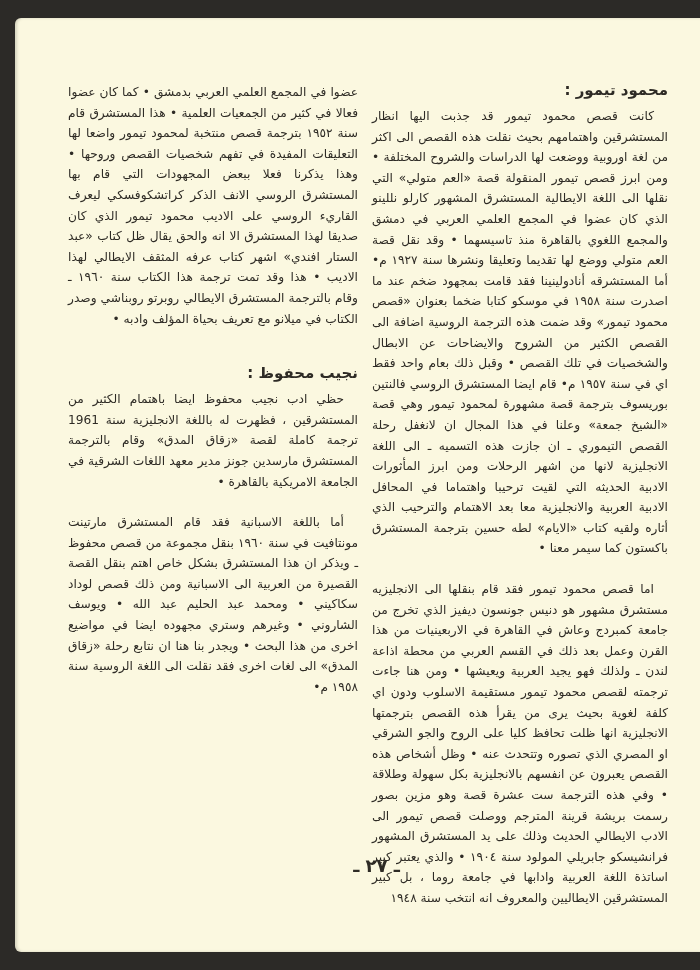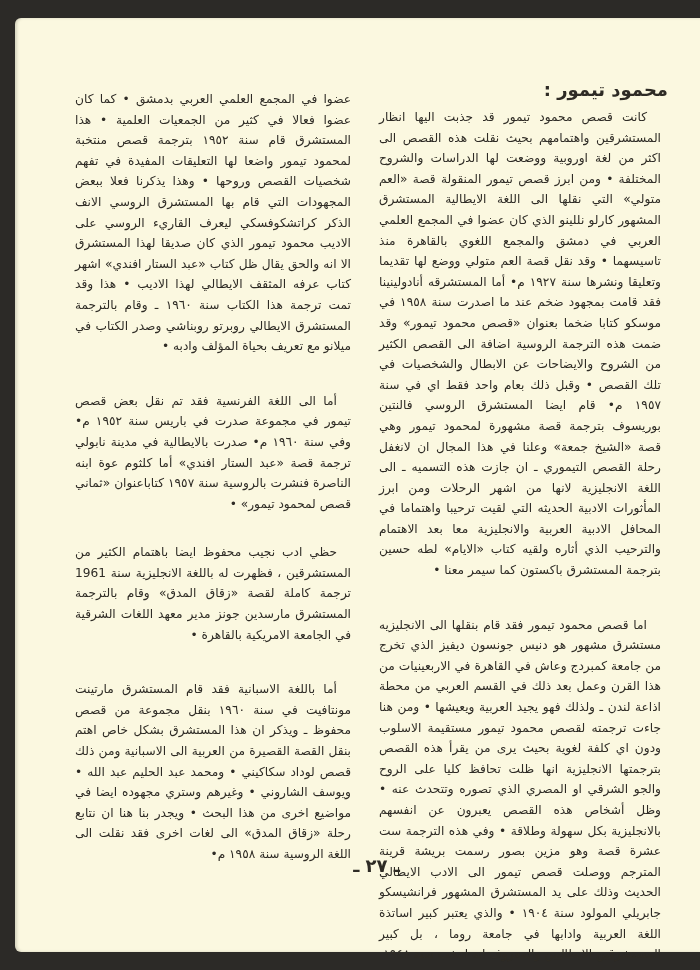--- a/index.html
+++ b/index.html
@@ -14,24 +14,24 @@
     background:#fbf8e0;
     border-radius:6px 0 0 6px;
     box-shadow: inset 2px 0 3px rgba(0,0,0,0.15);
   }
   .col {
     position:absolute; top:80px; direction:rtl; text-align:justify;
     color:#2e2b25; font-size:12.2px; line-height:20.6px;
   }
   .col-right { left:372px; width:296px; top:80px; }
   .col-left  { left:68px;  width:290px; top:82px; }
-  .col p { margin:7px; text-indent:14px; }
+  .col p { margin:0; text-indent:14px; }
   .col p.noindent { text-indent:0; }
   .heading {
-    font-weight:bold; font-size:18px; margin:0 0 6px 0; line-height:20px;
+    font-weight:bold; font-size:15px; margin:0 0 6px 0; line-height:20px;
   }
   .gap { height:20px; }
   .gap-sm { height:14px; }
   .pagenum {
     position:absolute; left:340px; top:855px; width:60px; text-align:right;
     font-size:18px; font-weight:bold; color:#2e2b25; direction:rtl;
   }
 </style>
 </head>
 <body>
@@ -42,21 +42,21 @@
 <div class="col col-right">
   <div class="heading">محمود تيمور :</div>
   <p>كانت قصص محمود تيمور قد جذبت اليها انظار المستشرقين واهتمامهم بحيث نقلت هذه القصص الى اكثر من لغة اوروبية ووضعت لها الدراسات والشروح المختلفة • ومن ابرز قصص تيمور المنقولة قصة «العم متولي» التي نقلها الى اللغة الايطالية المستشرق المشهور كارلو نللينو الذي كان عضوا في المجمع العلمي العربي في دمشق والمجمع اللغوي بالقاهرة منذ تاسيسهما • وقد نقل قصة العم متولي ووضع لها تقديما وتعليقا ونشرها سنة ١٩٢٧ م• أما المستشرقه أنادولينينا فقد قامت بمجهود ضخم عند ما اصدرت سنة ١٩٥٨ في موسكو كتابا ضخما بعنوان «قصص محمود تيمور» وقد ضمت هذه الترجمة الروسية اضافة الى القصص الكثير من الشروح والايضاحات عن الابطال والشخصيات في تلك القصص • وقبل ذلك بعام واحد فقط اي في سنة ١٩٥٧ م• قام ايضا المستشرق الروسي فالنتين بوريسوف بترجمة قصة مشهورة لمحمود تيمور وهي قصة «الشيخ جمعة» وعلنا في هذا المجال ان لانغفل رحلة القصص التيموري ـ ان جازت هذه التسميه ـ الى اللغة الانجليزية لانها من اشهر الرحلات ومن ابرز المأثورات الادبية الحديثه التي لقيت ترحيبا واهتماما في المحافل الادبية العربية والانجليزية معا بعد الاهتمام والترحيب الذي أثاره ولقيه كتاب «الايام» لطه حسين بترجمة المستشرق باكستون كما سيمر معنا •</p>
   <div class="gap"></div>
   <p>اما قصص محمود تيمور فقد قام بنقلها الى الانجليزيه مستشرق مشهور هو دنيس جونسون ديفيز الذي تخرج من جامعة كمبردج وعاش في القاهرة في الاربعينيات من هذا القرن وعمل بعد ذلك في القسم العربي من محطة اذاعة لندن ـ ولذلك فهو يجيد العربية ويعيشها • ومن هنا جاءت ترجمته لقصص محمود تيمور مستقيمة الاسلوب ودون اي كلفة لغوية بحيث يرى من يقرأ هذه القصص بترجمتها الانجليزية انها ظلت تحافظ كليا على الروح والجو الشرقي او المصري الذي تصوره وتتحدث عنه • وظل أشخاص هذه القصص يعبرون عن انفسهم بالانجليزية بكل سهولة وطلاقة • وفي هذه الترجمة ست عشرة قصة وهو مزين بصور رسمت بريشة قرينة المترجم ووصلت قصص تيمور الى الادب الايطالي الحديث وذلك على يد المستشرق المشهور فرانشيسكو جابريلي المولود سنة ١٩٠٤ • والذي يعتبر كبير اساتذة اللغة العربية وادابها في جامعة روما ، بل كبير المستشرقين الايطاليين والمعروف انه انتخب سنة ١٩٤٨</p>
 </div>
 
 <div class="col col-left">
   <p class="noindent">عضوا في المجمع العلمي العربي بدمشق • كما كان عضوا فعالا في كثير من الجمعيات العلمية • هذا المستشرق قام سنة ١٩٥٢ بترجمة قصص منتخبة لمحمود تيمور واضعا لها التعليقات المفيدة في تفهم شخصيات القصص وروحها • وهذا يذكرنا فعلا ببعض المجهودات التي قام بها المستشرق الروسي الانف الذكر كراتشكوفسكي ليعرف القاريء الروسي على الاديب محمود تيمور الذي كان صديقا لهذا المستشرق الا انه والحق يقال ظل كتاب «عبد الستار افندي» اشهر كتاب عرفه المثقف الايطالي لهذا الاديب • هذا وقد تمت ترجمة هذا الكتاب سنة ١٩٦٠ ـ وقام بالترجمة المستشرق الايطالي روبرتو روبناشي وصدر الكتاب في ميلانو مع تعريف بحياة المؤلف وادبه •</p>
   <div class="gap"></div>
-  <p>أما الى اللغة الفرنسية فقد تم نقل بعض قصص تيمور في مجموعة صدرت في باريس سنة ١٩٥٢ م• وفي سنة ١٩٦٠ م• صدرت بالايطالية في مدينة نابولي ترجمة قصة «عبد الستار افندي» أما كلثوم عوة ابنه الناصرة فنشرت بالروسية سنة ١٩٥٧ كتاباعنوان «ثماني قصص لمحمود تيمور» •</p>
   <div class="gap-sm"></div>
+  <div class="heading">نجيب محفوظ :</div>
   <p>حظي ادب نجيب محفوظ ايضا باهتمام الكثير من المستشرقين ، فظهرت له باللغة الانجليزية سنة 1961 ترجمة كاملة لقصة «زقاق المدق» وقام بالترجمة المستشرق مارسدين جونز مدير معهد اللغات الشرقية في الجامعة الامريكية بالقاهرة •</p>
   <div class="gap"></div>
   <p>أما باللغة الاسبانية فقد قام المستشرق مارتينت مونتافيت في سنة ١٩٦٠ بنقل مجموعة من قصص محفوظ ـ ويذكر ان هذا المستشرق بشكل خاص اهتم بنقل القصة القصيرة من العربية الى الاسبانية ومن ذلك قصص لوداد سكاكيني • ومحمد عبد الحليم عبد الله • ويوسف الشاروني • وغيرهم وستري مجهوده ايضا في مواضيع اخرى من هذا البحث • ويجدر بنا هنا ان نتابع رحلة «زقاق المدق» الى لغات اخرى فقد نقلت الى اللغة الروسية سنة ١٩٥٨ م•</p>
   <div class="gap"></div>
 </div>
 
 <div class="pagenum">ـ ٢٧ ـ</div>
 
 </body></html>

